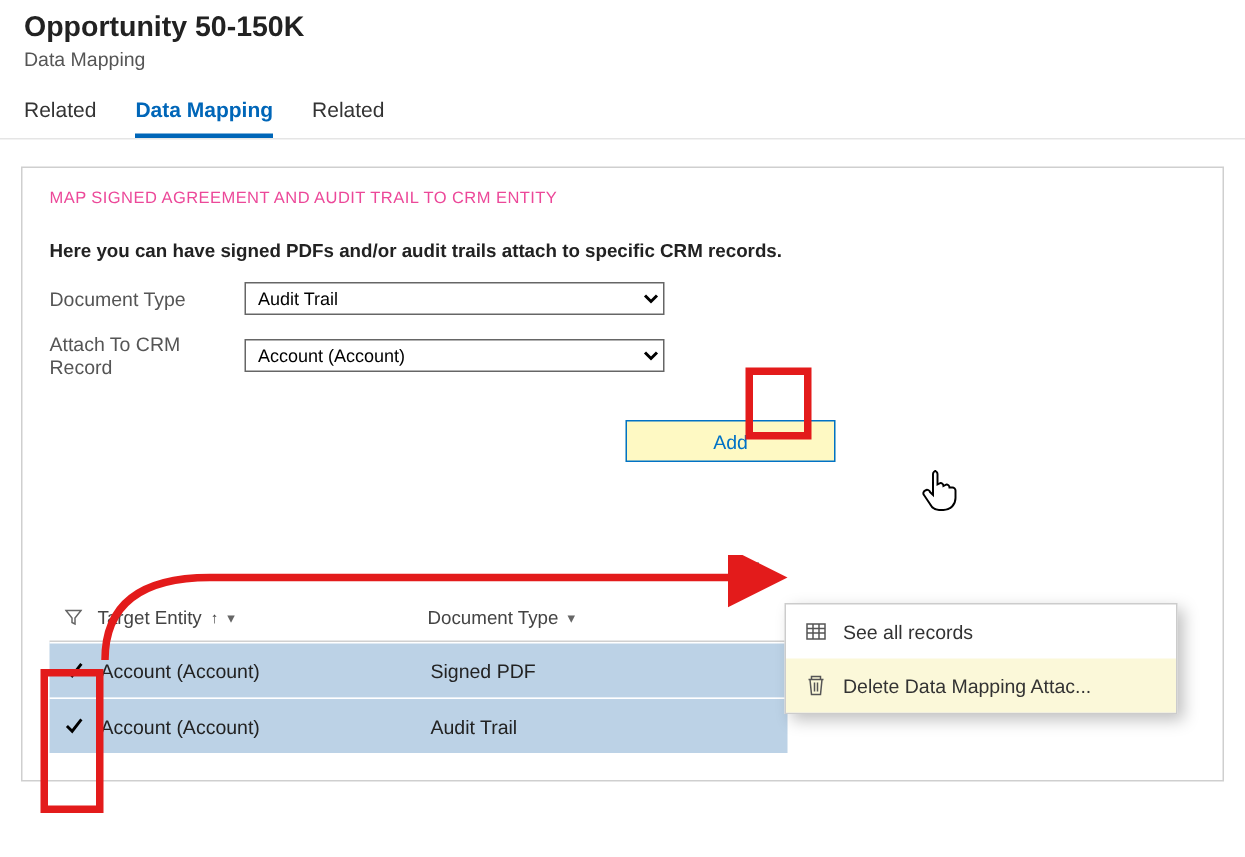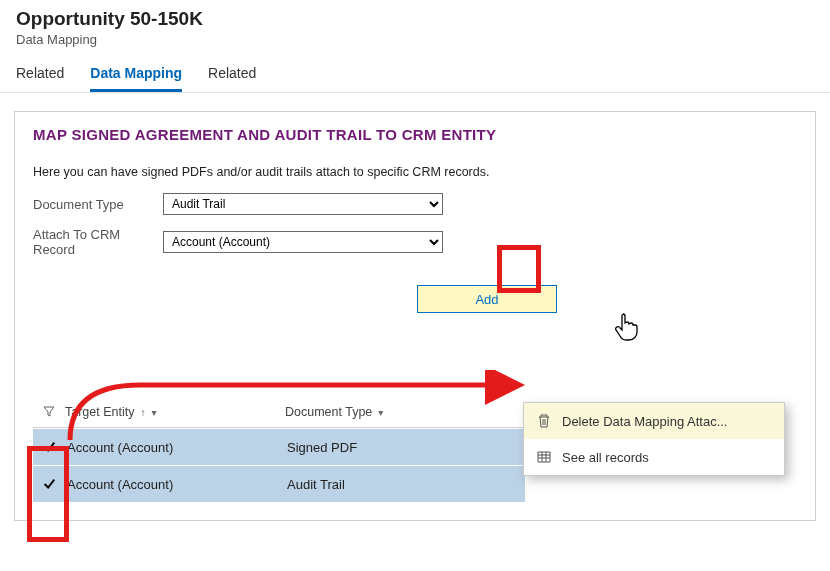--- a/index.html
+++ b/index.html
@@ -4,22 +4,22 @@
 <style>
 html,body{margin:0;padding:0;font-family:"Segoe UI",Arial,sans-serif;font-size:13px;color:#333;background:#fff}
 .page{width:830px;height:571px;position:relative;box-shadow:4px 4px 10px rgba(0,0,0,.35);box-sizing:border-box;overflow:hidden}
 .header{padding:8px 16px 0 16px}
 .page-title{font-size:19px;font-weight:700;color:#222}
 .page-sub{font-size:13px;color:#555;margin-top:2px}
 .tabs{display:flex;gap:26px;padding:18px 16px 0 16px;border-bottom:1px solid #e5e5e5}
 .tab{padding-bottom:8px;font-size:14px;color:#333;cursor:pointer}
 .tab.active{color:#0066b8;font-weight:600;border-bottom:3px solid #0066b8}
 .panel{margin:18px 14px 0 14px;border:1px solid #cfcfcf;padding:14px 18px 18px 18px;position:relative;height:410px;box-sizing:border-box}
-.section-title{font-size:15px;letter-spacing:.3px;color:#701a75;font-weight:700;margin-bottom:22px}
-.intro{font-size:12.5px;font-weight:400;color:#222;margin-bottom:14px}
+.section-title{font-size:11px;letter-spacing:.3px;color:#ec4899;font-weight:400;margin-bottom:22px}
+.intro{font-size:12.5px;font-weight:700;color:#222;margin-bottom:14px}
 .form-row{display:flex;align-items:center;margin-bottom:12px}
 .form-label{width:130px;color:#555;font-size:13px}
 .select{width:280px;border:1px solid #666;height:22px;font-size:12px;padding:0 4px;background:#fff}
 .add-btn{display:block;margin:28px 0 10px auto;margin-right:240px;width:140px;height:28px;border:1px solid #0072c6;background:#fef9c3;color:#0072c6;font-size:13px;cursor:pointer}
 
 .grid{position:absolute;left:18px;right:290px;bottom:18px}
 .grid-head{display:flex;align-items:center;height:30px;border-bottom:1px solid #d0d0d0;font-size:12.5px;color:#444}
 .filter-row{width:32px;text-align:center;color:#666}
 .col-entity{flex:0 0 220px;display:flex;align-items:center;gap:6px}
 .col-doc{flex:1;display:flex;align-items:center;gap:6px}
@@ -120,31 +120,31 @@
         <svg viewBox="0 0 16 16">
               <path d="M3 8l4 4 7-9"></path>
             </svg>
       </div>
       <div class="cell-entity">Account (Account)</div>
       <div class="cell-doc">Audit Trail</div>
     </div>
   </div>
 
   <div class="menu">
+    <div class="menu-item">
+      <svg class="mi-icon" viewBox="0 0 16 16">
+        <path d="M2 3h12v10H2zM2 6h12M2 9h12M6 3v10M10 3v10" stroke="#555" stroke-width="1" fill="none"></path>
+      </svg>
+      <span>See all records</span>
+    </div>
     <div class="menu-item hi">
       <svg class="mi-icon" viewBox="0 0 16 16">
         <path d="M3 4h10M5 4V2h6v2M4 4l1 10h6l1-10M7 6v6M9 6v6" stroke="#555" stroke-width="1" fill="none"></path>
       </svg>
       <span>Delete Data Mapping Attac...</span>
-    </div>
-    <div class="menu-item">
-      <svg class="mi-icon" viewBox="0 0 16 16">
-        <path d="M2 3h12v10H2zM2 6h12M2 9h12M6 3v10M10 3v10" stroke="#555" stroke-width="1" fill="none"></path>
-      </svg>
-      <span>See all records</span>
     </div>
   </div>
 
 </div>
 
 <div class="red-box rb-more"></div>
 <div class="red-box rb-checks"></div>
 
 <svg class="arrow-svg" viewBox="0 0 470 80">
   <defs>

